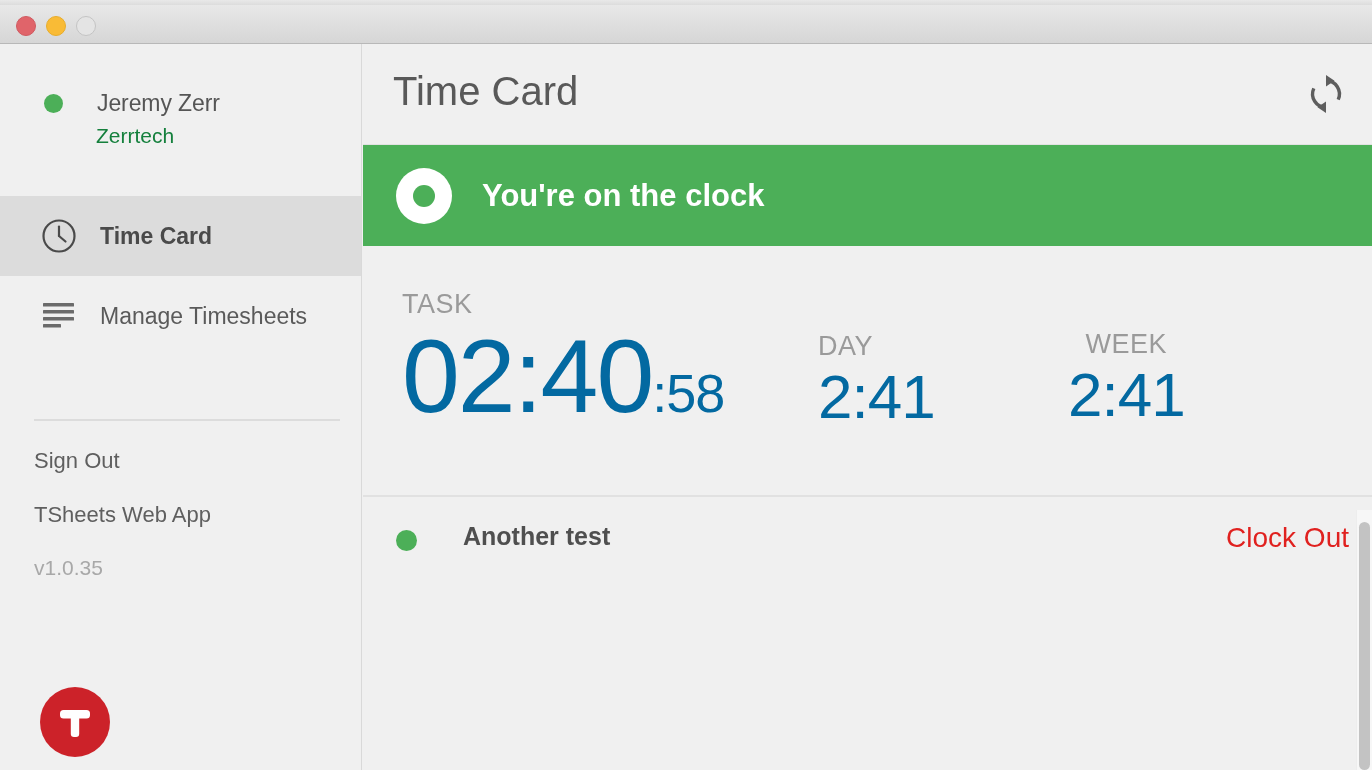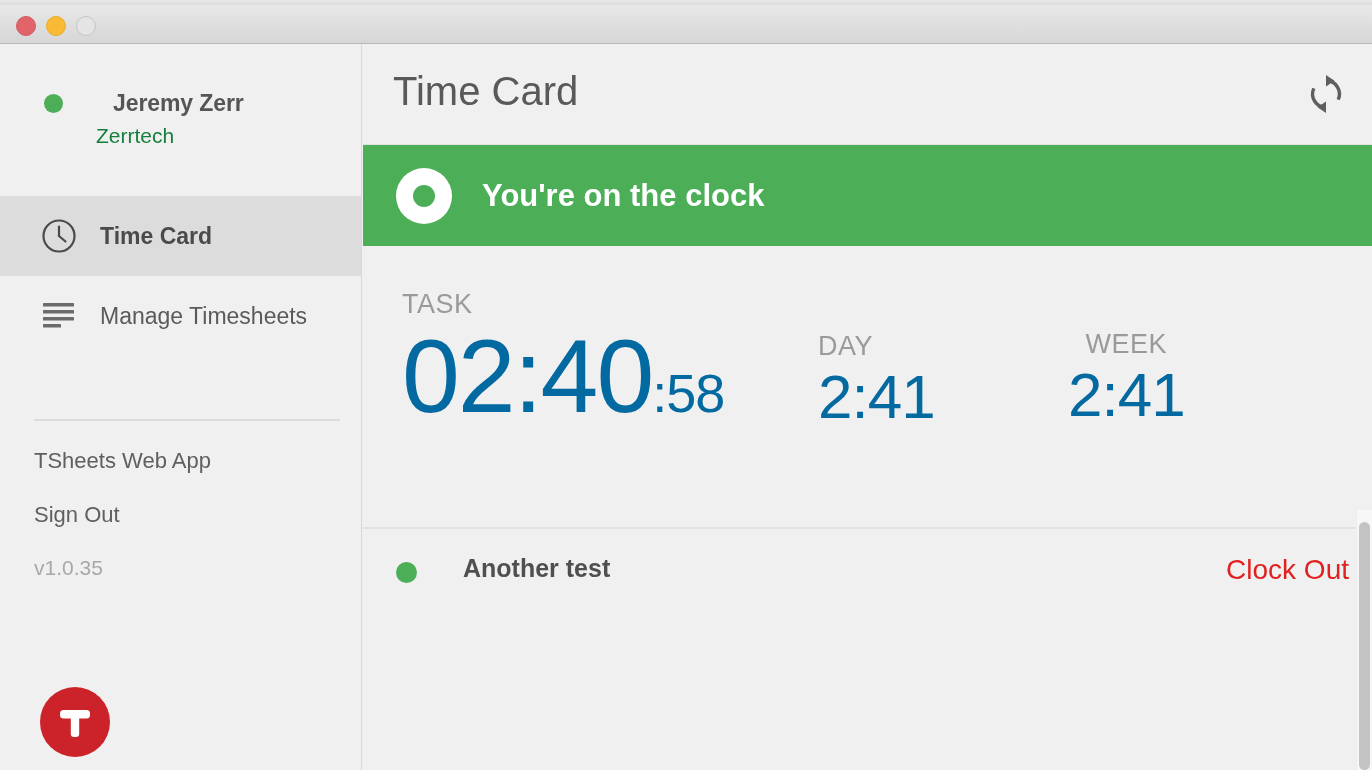--- a/index.html
+++ b/index.html
@@ -76,23 +76,23 @@
     align-items: center;
     padding-left: 44px;
   }
   .status-dot {
     width: 19px; height: 19px;
     border-radius: 50%;
     background: #4caf58;
     flex: 0 0 auto;
   }
   .profile-name {
-    margin-left: 50px;
+    margin-left: 34px;
     font-size: 23px;
-    font-weight: bold;
+    font-weight: normal;
     color: #555555;
     letter-spacing: -0.1px;
   }
   .profile-company {
     margin-top: 7px;
     margin-left: 96px;
     font-size: 21px;
     color: #15803d;
   }
 
@@ -227,21 +227,21 @@
   .banner-text {
     margin-left: 30px;
     font-size: 31px;
     font-weight: bold;
     color: #ffffff;
   }
 
   
   .timers {
     position: relative;
-    height: 283px;
+    height: 251px;
     border-bottom: 2px solid #e1e1e1;
     box-sizing: border-box;
     padding-left: 38px;
   }
   .timer-block {
     position: absolute;
   }
   .timer-task  { left: 39px;  top: 45px; }
   .timer-day   { left: 455px; top: 87px; }
   .timer-week  { left: 705px; top: 85px; text-align: center; }
@@ -404,22 +404,22 @@
           </svg>
         </span>
         <span class="nav-label">Manage Timesheets</span>
       </div>
 
     </div>
 
     <div class="sidebar-divider"></div>
 
     <div class="sidebar-links">
+      <a class="sidebar-link">Sign Out</a>
       <a class="sidebar-link">TSheets Web App</a>
-      <a class="sidebar-link">Sign Out</a>
       <div class="app-version">v1.0.35</div>
     </div>
 
     <div class="logo">
       <svg width="48" height="48" viewBox="0 0 48 48">
         <rect x="9" y="12" width="30" height="8.5" rx="3.5" fill="#ffffff"></rect>
         <rect x="19.8" y="12" width="8.4" height="27" rx="3.2" fill="#ffffff"></rect>
       </svg>
     </div>
 

